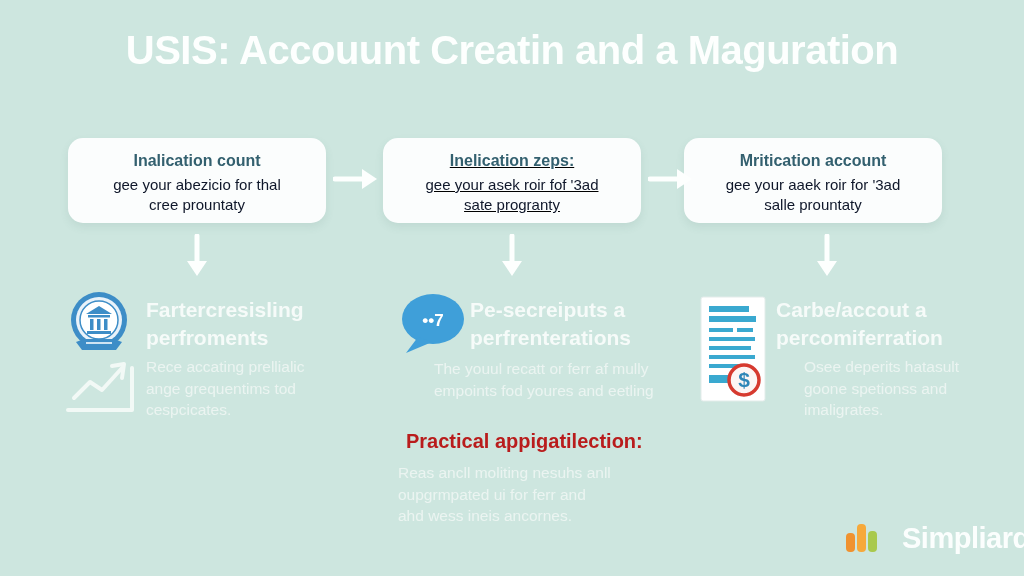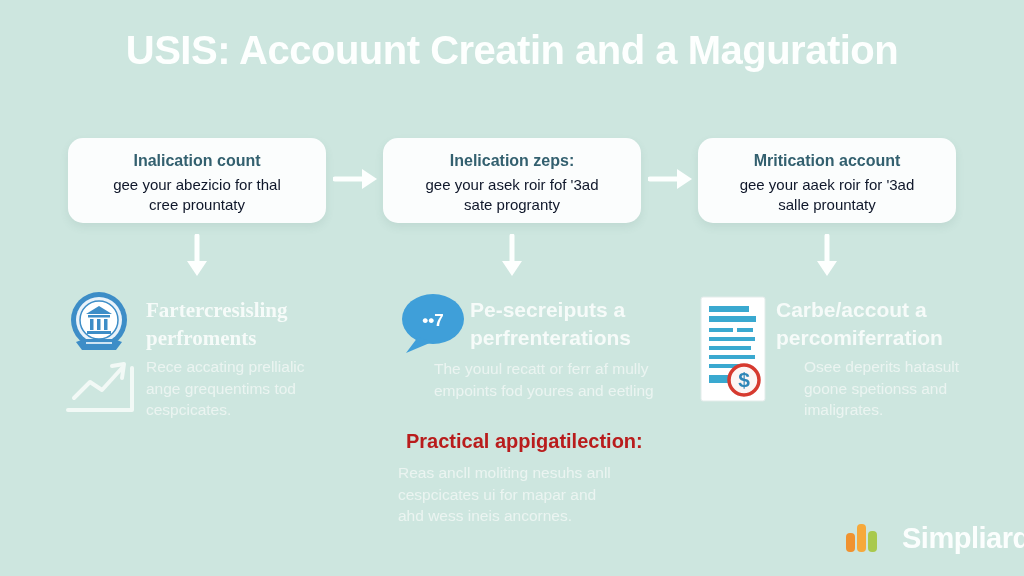--- a/index.html
+++ b/index.html
@@ -20,22 +20,22 @@
   .step-box{
     position:absolute;top:138px;
     width:258px;height:85px;
     background:#fbfdfd;
     border-radius:15px;
     box-shadow:0 4px 8px rgba(70,110,100,0.10);
     text-align:center;
     padding-top:8px;box-sizing:border-box;
   }
   .step-box.b1{left:68px;}
-  .step-box.b2{left:383px;}
-  .step-box.b3{left:698px;}
+  .step-box.b2{left:383px;text-decoration:underline;}
+  .step-box.b3{left:684px;}
   .step-heading{
     color:#33606f;font-size:16px;font-weight:700;margin-top:6px;
   }
   .step-body{
     color:#0f172a;font-size:15px;line-height:1.35;margin-top:5px;
     white-space:pre-line;
   }
   .arrow-right{position:absolute;top:166px;}
   .arrow-right.a1{left:333px;}
   .arrow-right.a2{left:648px;}
@@ -46,21 +46,21 @@
   .section-title{
     color:#f6fbf9;font-size:21px;font-weight:700;line-height:1.35;
     white-space:pre-line;margin:0;
   }
   .section-body{
     color:#eef6f3;font-size:15.5px;line-height:1.4;
     white-space:pre-line;opacity:0.92;
   }
   .sec1-badge{position:absolute;left:66px;top:290px;}
   .sec1-chart{position:absolute;left:60px;top:352px;}
-  .sec1-title{position:absolute;left:146px;top:296px;width:185px;font-family:Liberation Serif, serif;}
+  .sec1-title{position:absolute;left:146px;top:296px;width:185px;}
   .sec1-body{position:absolute;left:146px;top:356px;width:185px;}
   .sec2-bubble{position:absolute;left:398px;top:292px;}
   .sec2-title{position:absolute;left:470px;top:296px;width:200px;}
   .sec2-body{position:absolute;left:398px;top:358px;width:260px;margin-left:36px;}
   .sec2-subheading{position:absolute;left:406px;top:430px;width:260px;
     color:#b91c1c;font-size:20px;font-weight:700;margin:0;}
   .sec2-subbody{position:absolute;left:398px;top:462px;width:260px;}
   .sec3-doc{position:absolute;left:700px;top:296px;}
   .sec3-title{position:absolute;left:776px;top:296px;width:200px;}
   .sec3-body{position:absolute;left:776px;top:356px;width:195px;margin-left:28px;}
@@ -161,21 +161,21 @@
       <path d="M20 45 L8 61 L34 50 Z" fill="#3f9fd9"></path>
       <text x="35" y="34" text-anchor="middle" font-family="Liberation Sans, sans-serif" font-size="17" font-weight="700" fill="#ffffff">••7</text>
     </svg>
   </span>
   <p class="section-title sec2-title">Pe-secreiputs a
 perfrenterations</p>
   <div class="section-body sec2-body">The youul recatt or ferr af mully
 empoints fod youres and eetling</div>
   <p class="sec2-subheading">Practical appigatilection:</p>
   <div class="section-body sec2-subbody">Reas ancll moliting nesuhs anll
-cespcicates ui for mapar and
+oupgrmpated ui for ferr and
 ahd wess ineis ancornes.</div>
 
   <span class="sec3-doc">
     <svg width="66" height="106" viewBox="0 0 66 106">
       <rect x="1" y="1" width="64" height="104" fill="#ffffff" rx="2" stroke="#e3ecea" stroke-width="1"></rect>
       <rect x="9" y="10" width="40" height="6" fill="#3aa9d0"></rect>
       <rect x="9" y="20" width="47" height="6" fill="#3aa9d0"></rect>
       <rect x="9" y="32" width="24" height="4" fill="#3aa9d0"></rect>
       <rect x="37" y="32" width="16" height="4" fill="#3aa9d0"></rect>
       <rect x="9" y="41" width="46" height="4" fill="#3aa9d0"></rect>

